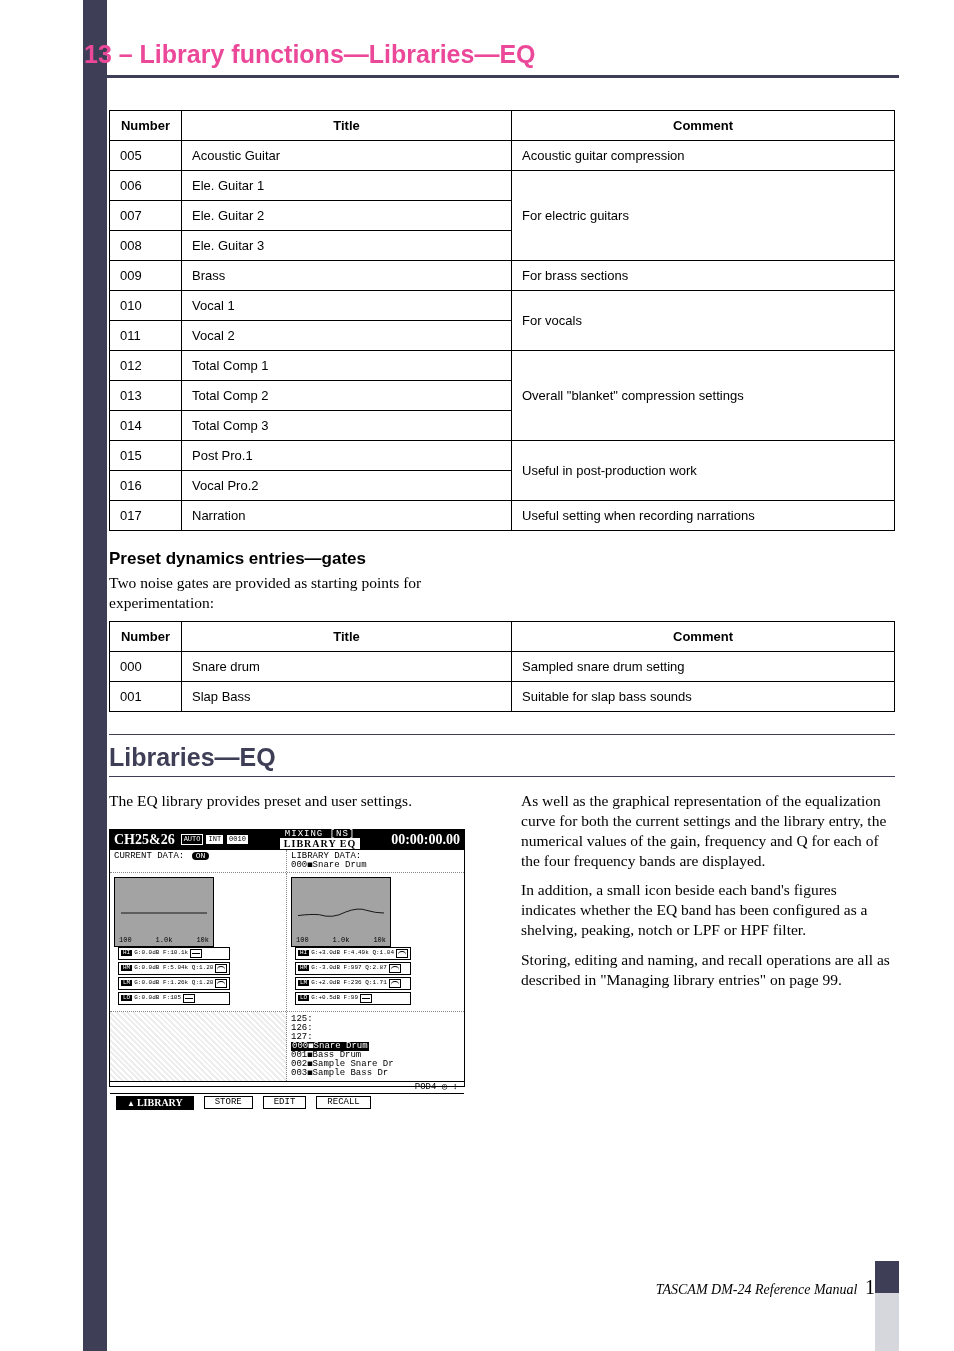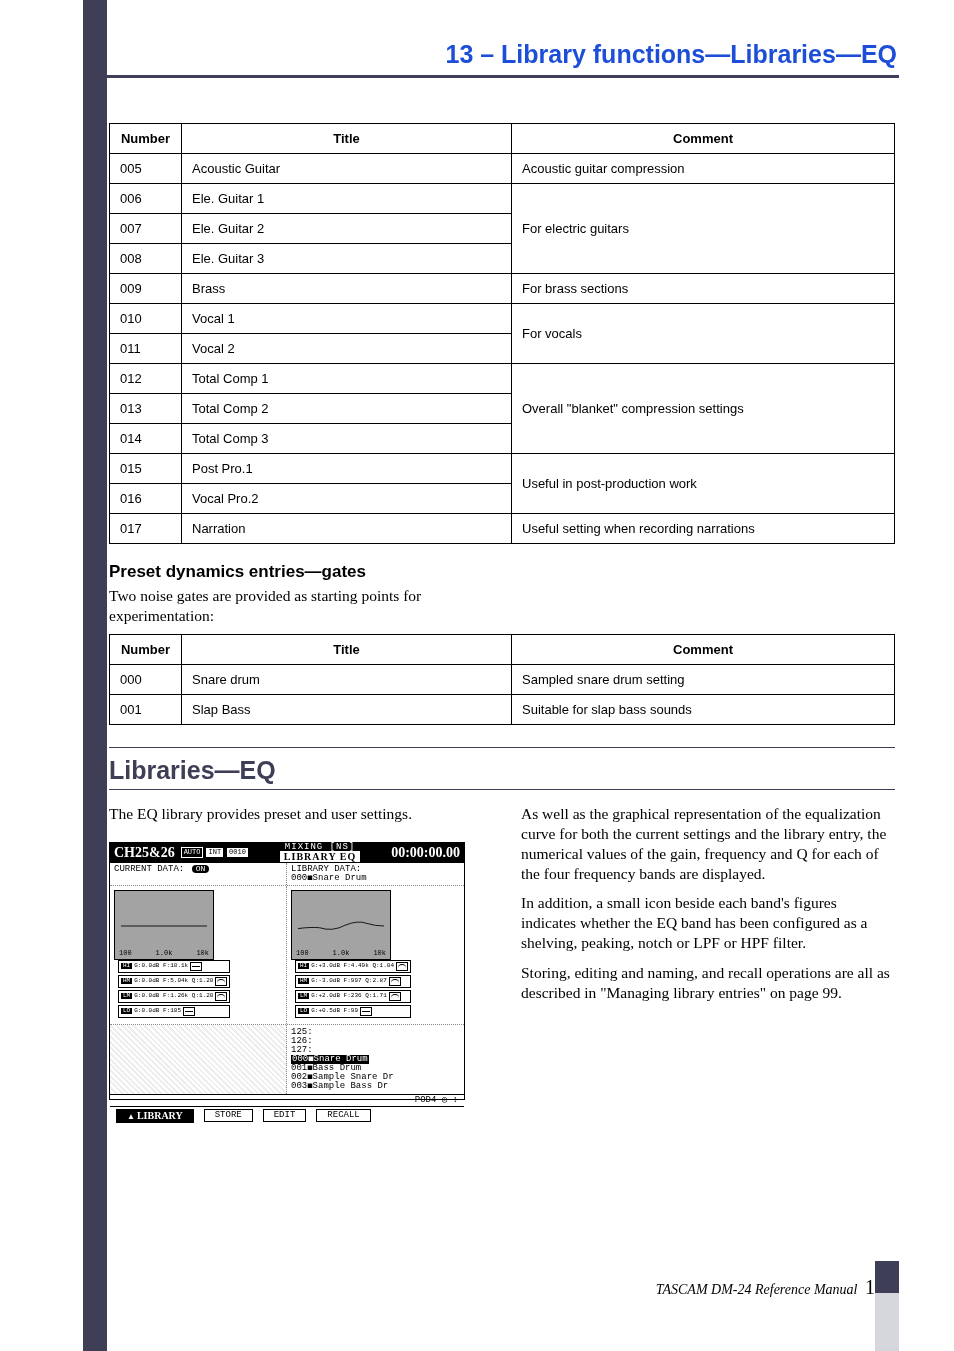--- a/index.html
+++ b/index.html
@@ -5,31 +5,30 @@
   * { box-sizing: border-box; margin: 0; padding: 0; }
   html, body { width: 954px; height: 1351px; background: #fff; font-family: "Times New Roman", Times, serif; color: #000; }
   .page { position: relative; width: 954px; height: 1351px; }
 
   
   .left-bar { position: absolute; left: 83px; top: 0; width: 24px; height: 1351px; background: #3e3e56; }
 
   
   .head-area { position: absolute; left: 84px; right: 55px; top: 40px; }
   .head-title {
-    text-align: right;
     font-family: "Helvetica Neue", Helvetica, Arial, sans-serif;
     font-weight: 700;
     font-size: 25px;
-    color: #1d4ed8;
+    color: #ec4899;
     padding-right: 2px;
     padding-bottom: 6px;
     border-bottom: 3px solid #3e3e56;
   }
 
-  .content { position: absolute; left: 109px; right: 59px; top: 123px; }
+  .content { position: absolute; left: 109px; right: 59px; top: 110px; }
 
   table.data { width: 100%; border-collapse: collapse; font-family: Helvetica, Arial, sans-serif; font-size: 13px; }
   table.data th, table.data td { border: 1px solid #000; padding: 7px 10px; text-align: left; vertical-align: middle; }
   table.data th { font-weight: 700; text-align: center; }
   table.data th.num, table.data td.num { width: 72px; }
   table.data .title-col { width: 330px; }
 
   h3.sub {
     font-family: "Helvetica Neue", Helvetica, Arial, sans-serif;
     font-weight: 700; font-size: 17px; color: #000;

